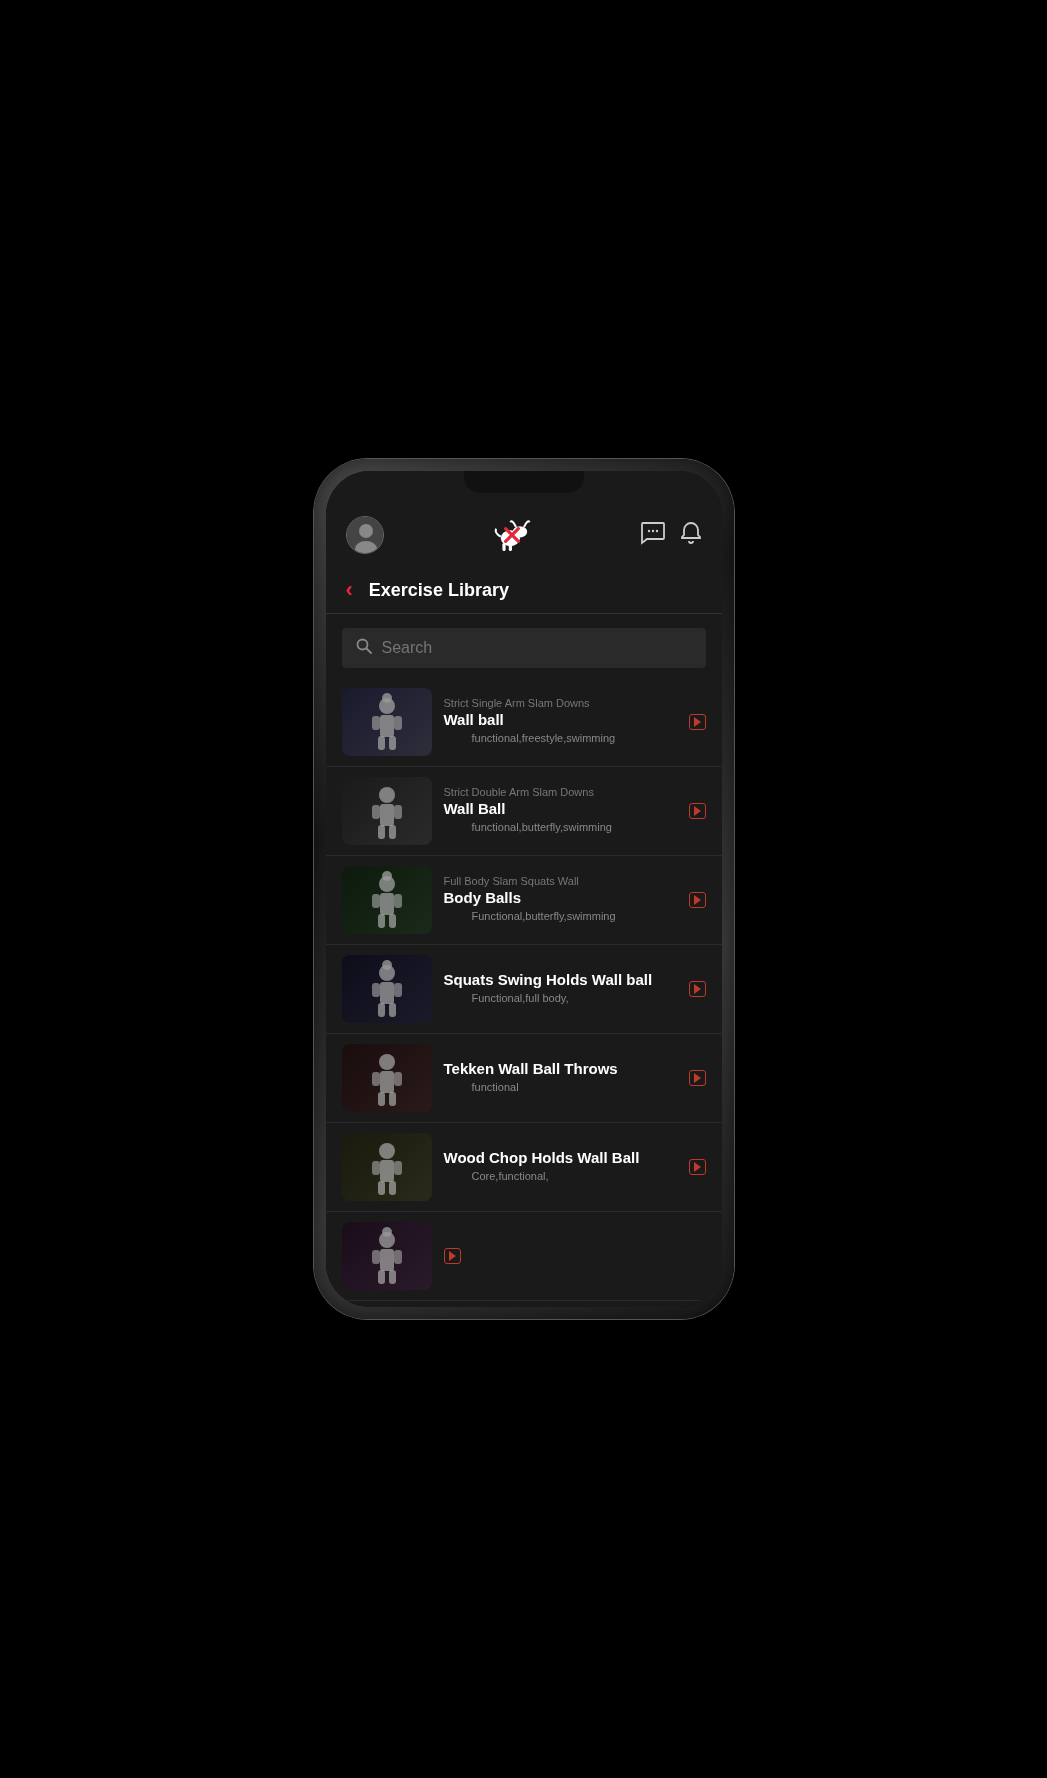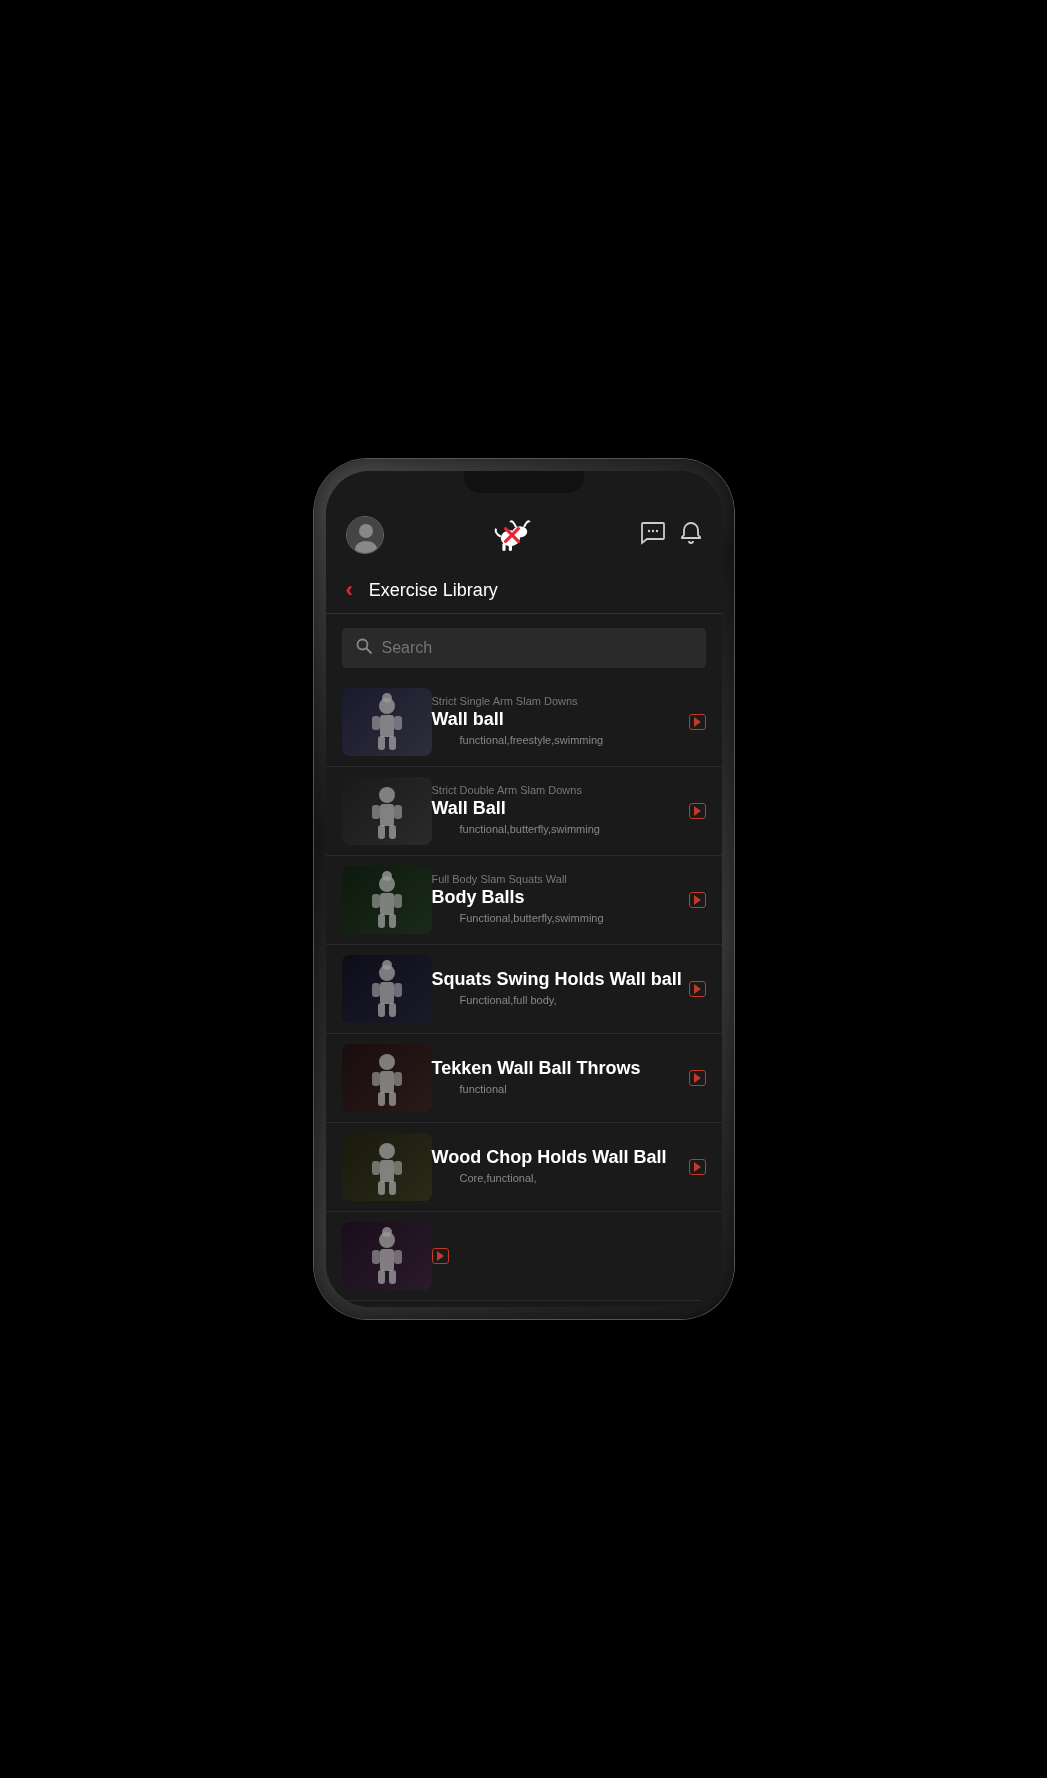--- a/index.html
+++ b/index.html
@@ -106,21 +106,21 @@
     .back-btn {
       color: #e8263a;
       font-size: 22px;
       font-weight: bold;
       margin-right: 16px;
       cursor: pointer;
     }
     .page-title {
       color: #fff;
       font-size: 18px;
-      font-weight: 400;
+      font-weight: 700;
     }
     
     .search-bar {
       display: flex;
       align-items: center;
       margin: 14px 16px 10px;
       background: #2a2a2a;
       border-radius: 4px;
       padding: 10px 14px;
       gap: 10px;
@@ -142,20 +142,21 @@
       flex: 1;
       overflow-y: auto;
       padding: 0 0 10px;
     }
     .exercise-list::-webkit-scrollbar { display: none; }
     .exercise-item {
       display: flex;
       align-items: center;
       padding: 10px 16px;
       border-bottom: 1px solid #2a2a2a;
+      gap: 12px;
       cursor: pointer;
     }
     .exercise-thumb {
       width: 90px;
       height: 68px;
       border-radius: 8px;
       flex-shrink: 0;
       overflow: hidden;
       background: #2a2a2a;
     }
@@ -174,21 +175,21 @@
     .exercise-subtitle {
       color: #777;
       font-size: 11px;
       margin-bottom: 2px;
       white-space: nowrap;
       overflow: hidden;
       text-overflow: ellipsis;
     }
     .exercise-title {
       color: #fff;
-      font-size: 18px;
+      font-size: 15px;
       font-weight: 600;
       margin-bottom: 3px;
     }
     .exercise-tags {
       color: #888;
       font-size: 11px;
       line-height: 1.4;
       margin-left: 28px;
     }
     .video-icon {

